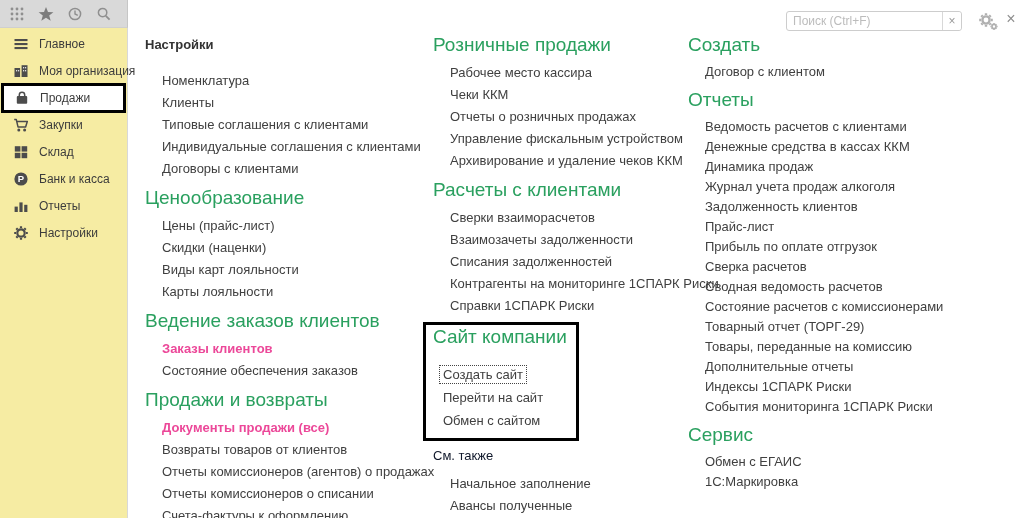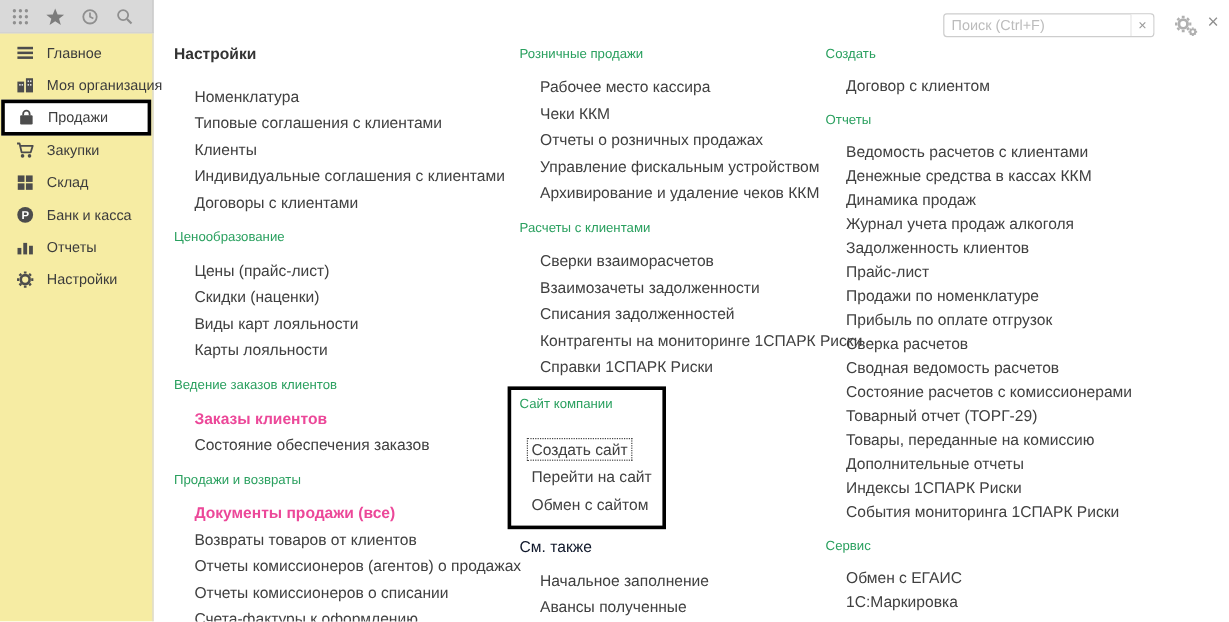--- a/index.html
+++ b/index.html
@@ -30,21 +30,21 @@
   .sb-item.active {
     background:#fff; border:3px solid var(--annotation-black,#000);
     height:30px; margin:-1px 1px -2px 1px; padding-left:10px;
   }
   
   .column { position:absolute; top:36px; }
   .col1 { left:145px; width:288px; }
   .col2 { left:433px; width:250px; }
   .col3 { left:688px; width:310px; }
   .section { margin-bottom:9px; }
-  .stitle { height:18px; line-height:18px; margin-bottom:8px; font-size:11px; color:var(--accent-green,#2aa05f); white-space:nowrap; }
+  .stitle { height:18px; line-height:18px; margin-bottom:8px; font-size:19px; color:var(--accent-green,#2aa05f); white-space:nowrap; }
   .stitle.bold  { font-size:13px; font-weight:bold; color:#333; margin-bottom:16px; }
   .stitle.gray  { font-size:13px; color:#0f172a; }
   .item { height:22px; line-height:22px; padding-left:17px; font-size:13px; color:var(--link-text,#404040); white-space:nowrap; }
   .col3 .item { height:20px; line-height:20px; }
   .item.bold { font-weight:bold; color:#ec4899; }
   .item > span { cursor:pointer; }
   .focus-box { outline:1px dotted #444; padding:1px 3px; margin-left:-3px;text-align:right; }
   .section.boxed {
     display:inline-block; border:3px solid var(--annotation-black,#000);
     padding:3px 9px 6px 7px; margin-left:-10px; margin-top:-4px; margin-bottom:6px;
@@ -213,22 +213,22 @@
         <span class="sb-label">Настройки</span>
       </div>
     </div>
 </div>
 
 <div id="columns">
     <div class="column col1">
       <div class="section">
         <div class="stitle bold">Настройки</div>
         <div class="item"><span class="">Номенклатура</span></div>
+        <div class="item"><span class="">Клиенты</span></div>
         <div class="item"><span class="">Типовые соглашения с клиентами</span></div>
-        <div class="item"><span class="">Клиенты</span></div>
         <div class="item"><span class="">Индивидуальные соглашения с клиентами</span></div>
         <div class="item"><span class="">Договоры с клиентами</span></div>
       </div>
       <div class="section">
         <div class="stitle green">Ценообразование</div>
         <div class="item"><span class="">Цены (прайс-лист)</span></div>
         <div class="item"><span class="">Скидки (наценки)</span></div>
         <div class="item"><span class="">Виды карт лояльности</span></div>
         <div class="item"><span class="">Карты лояльности</span></div>
       </div>
@@ -272,21 +272,20 @@
         <div class="item"><span class="">Договор с клиентом</span></div>
       </div>
       <div class="section">
         <div class="stitle green">Отчеты</div>
         <div class="item"><span class="">Ведомость расчетов с клиентами</span></div>
         <div class="item"><span class="">Денежные средства в кассах ККМ</span></div>
         <div class="item"><span class="">Динамика продаж</span></div>
         <div class="item"><span class="">Журнал учета продаж алкоголя</span></div>
         <div class="item"><span class="">Задолженность клиентов</span></div>
         <div class="item"><span class="">Прайс-лист</span></div>
-        <div class="item"><span class="">Продажи по номенклатуре</span></div>
         <div class="item"><span class="">Прибыль по оплате отгрузок</span></div>
         <div class="item"><span class="">Сверка расчетов</span></div>
         <div class="item"><span class="">Сводная ведомость расчетов</span></div>
         <div class="item"><span class="">Состояние расчетов с комиссионерами</span></div>
         <div class="item"><span class="">Товарный отчет (ТОРГ-29)</span></div>
         <div class="item"><span class="">Товары, переданные на комиссию</span></div>
         <div class="item"><span class="">Дополнительные отчеты</span></div>
         <div class="item"><span class="">Индексы 1СПАРК Риски</span></div>
         <div class="item"><span class="">События мониторинга 1СПАРК Риски</span></div>
       </div>

